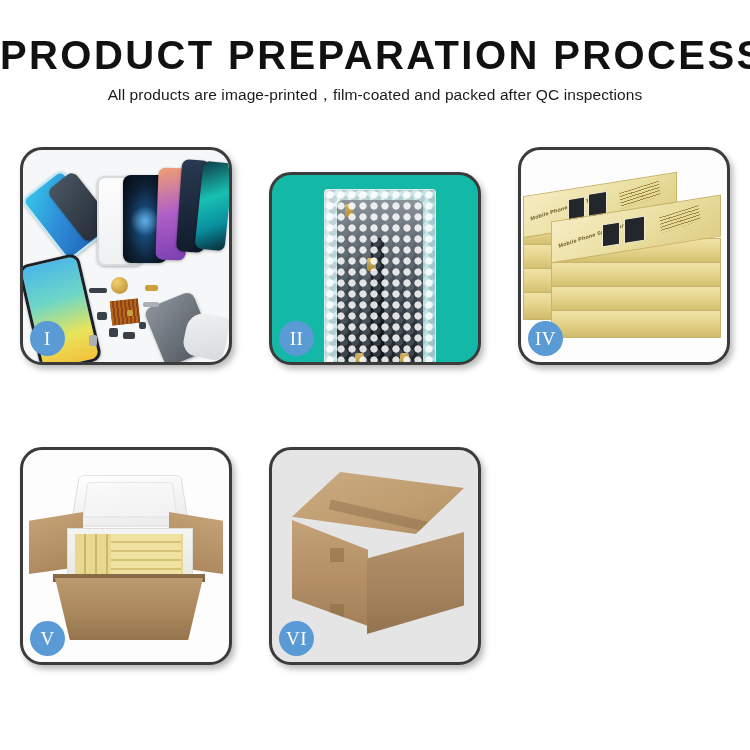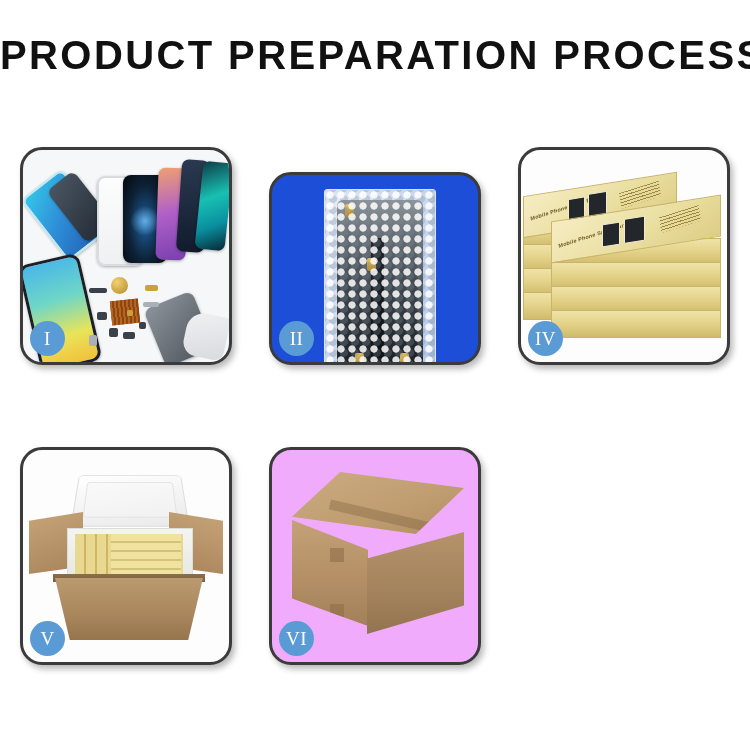--- a/index.html
+++ b/index.html
@@ -133,21 +133,21 @@
     position:absolute;left:88px;top:127px;width:17px;height:17px;border-radius:50%;
     background:radial-gradient(circle at 35% 30%,#f2d070,#b5892a);
   }
   .hand{
     position:absolute;right:2px;bottom:4px;width:42px;height:44px;
     background:linear-gradient(160deg,#f0f1f3,#d8dade);
     border-radius:18px 4px 10px 14px;transform:rotate(12deg);
   }
 
   
-  .p2{background:#1d4ed8;margin-top:25px;}
+  .p2{background:#14b8a6;margin-top:25px;}
   .bag{
     position:absolute;left:52px;top:14px;width:110px;height:192px;
     background:linear-gradient(120deg,rgba(255,255,255,.9),rgba(225,235,240,.75));
     border:1px solid #dfe5e8;border-radius:3px;
     box-shadow:inset 0 0 12px rgba(150,170,180,.35);
   }
   .item-dark{
     position:absolute;left:12px;top:10px;right:12px;bottom:10px;
     background:linear-gradient(180deg,#8f959b 0%,#6b7178 18%,#3c4249 55%,#1b1f24 100%);
     border-radius:6px;
@@ -267,21 +267,21 @@
     position:absolute;left:32px;top:128px;width:148px;height:62px;
     background:linear-gradient(180deg,#bb9a70 0%,#a9865c 60%,#96754d 100%);
     clip-path:polygon(0 0,100% 0,90% 100%,10% 100%);
   }
   .v-rim{
     position:absolute;left:30px;top:124px;width:152px;height:8px;
     background:linear-gradient(180deg,#8d6e49,#7b5f3e);
   }
 
   
-  .p6{background:#f0abfc;}
+  .p6{background:#e5e5e5;}
   .c-top{
     position:absolute;left:20px;top:22px;width:172px;height:62px;
     background:linear-gradient(160deg,#cbab80 0%,#bf9d71 60%,#b08e62 100%);
     clip-path:polygon(28% 0,100% 26%,72% 100%,0 72%);
   }
   .c-seam{
     position:absolute;left:36px;top:44px;width:148px;height:10px;
     background:rgba(120,92,58,.35);
     transform:rotate(13deg);
   }
@@ -297,20 +297,21 @@
   }
   .tape{position:absolute;background:rgba(140,108,68,.55);}
 </style>
 </head>
 <body>
 
 <div class="page">
 
   <div class="header">
     <div class="title">PRODUCT PREPARATION PROCESS</div>
+    <div class="subtitle">All products are image-printed，film-coated and packed after QC inspections</div>
   </div>
 
   <div class="grid">
 
     <div class="panel p1">
       <div class="panel-stage">
         <div class="phone ph-a"></div>
         <div class="phone ph-a2"></div>
         <div class="phone ph-b"></div>
         <div class="phone ph-c"></div>

